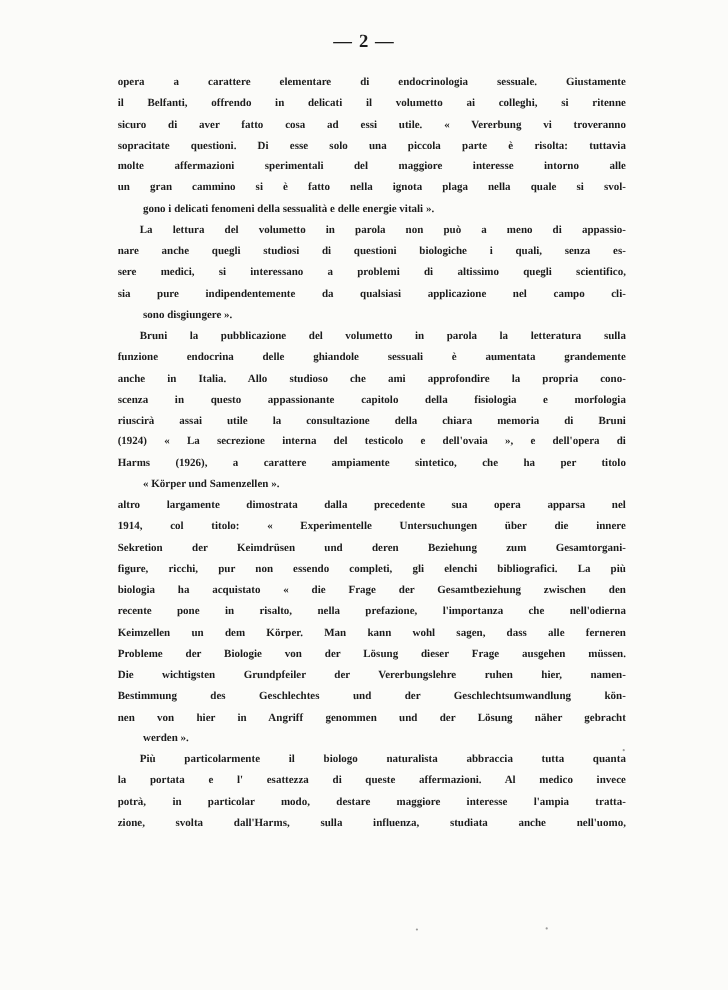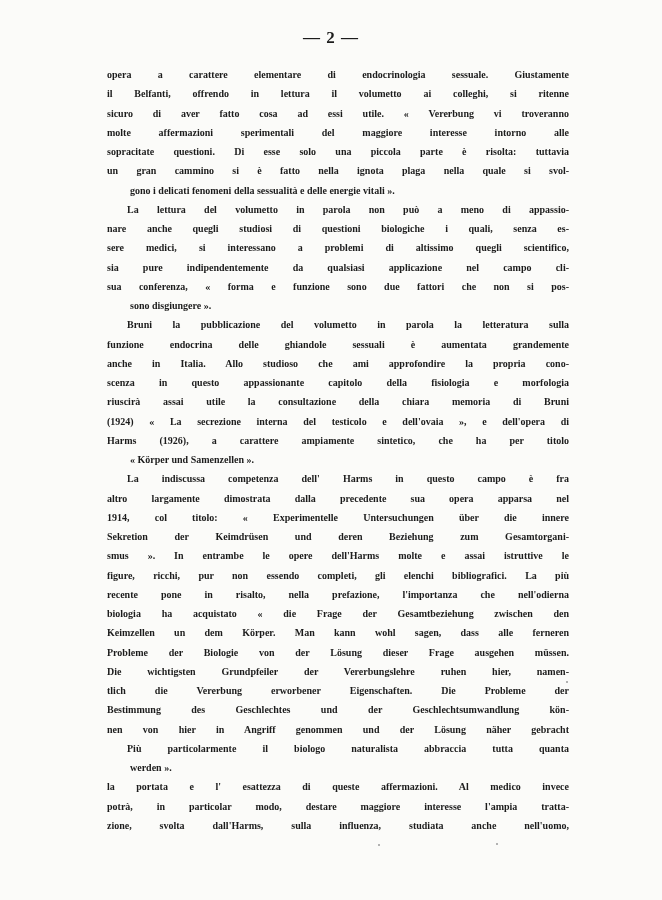--- a/index.html
+++ b/index.html
@@ -41,56 +41,52 @@
   .line.last { text-align-last: left; margin-left: 23px; }
   .speck { position: absolute; width: 2px; height: 2px; background: #9a9a9a; border-radius: 1px; }
 </style>
 </head>
 <body>
 
 <div class="page-number">— 2 —</div>
 
 <div class="text-block" id="text-block">
     <span class="line">opera a carattere elementare di endocrinologia sessuale. Giustamente</span>
-    <span class="line">il Belfanti, offrendo in lettura il volumetto ai colleghi, si ritenne</span>
+    <span class="line">il Belfanti, offrendo in delicati il volumetto ai colleghi, si ritenne</span>
     <span class="line">sicuro di aver fatto cosa ad essi utile. « Vererbung vi troveranno</span>
+    <span class="line">sopracitate questioni. Di esse solo una piccola parte è risolta: tuttavia</span>
     <span class="line">molte affermazioni sperimentali del maggiore interesse intorno alle</span>
-    <span class="line">sopracitate questioni. Di esse solo una piccola parte è risolta: tuttavia</span>
     <span class="line">un gran cammino si è fatto nella ignota plaga nella quale si svol-</span>
     <span class="line last">gono i delicati fenomeni della sessualità e delle energie vitali ».</span>
     <span class="line indent">La lettura del volumetto in parola non può a meno di appassio-</span>
     <span class="line">nare anche quegli studiosi di questioni biologiche i quali, senza es-</span>
     <span class="line">sere medici, si interessano a problemi di altissimo quegli scientifico,</span>
     <span class="line">sia pure indipendentemente da qualsiasi applicazione nel campo cli-</span>
-    <span class="line">sua conferenza, « forma e funzione sono due fattori che non si pos-</span>
     <span class="line last">sono disgiungere ».</span>
     <span class="line indent">Bruni la pubblicazione del volumetto in parola la letteratura sulla</span>
     <span class="line">funzione endocrina delle ghiandole sessuali è aumentata grandemente</span>
     <span class="line">anche in Italia. Allo studioso che ami approfondire la propria cono-</span>
     <span class="line">scenza in questo appassionante capitolo della fisiologia e morfologia</span>
     <span class="line">riuscirà assai utile la consultazione della chiara memoria di Bruni</span>
     <span class="line">(1924) « La secrezione interna del testicolo e dell'ovaia », e dell'opera di</span>
     <span class="line">Harms (1926), a carattere ampiamente sintetico, che ha per titolo</span>
     <span class="line last">« Körper und Samenzellen ».</span>
-    <span class="line indent">La indiscussa competenza dell' Harms in questo campo è fra</span>
     <span class="line">altro largamente dimostrata dalla precedente sua opera apparsa nel</span>
     <span class="line">1914, col titolo: « Experimentelle Untersuchungen über die innere</span>
     <span class="line">Sekretion der Keimdrüsen und deren Beziehung zum Gesamtorgani-</span>
-    <span class="line">smus ». In entrambe le opere dell'Harms molte e assai istruttive le</span>
     <span class="line">figure, ricchi, pur non essendo completi, gli elenchi bibliografici. La più</span>
+    <span class="line">biologia ha acquistato « die Frage der Gesamtbeziehung zwischen den</span>
     <span class="line">recente pone in risalto, nella prefazione, l'importanza che nell'odierna</span>
-    <span class="line">biologia ha acquistato « die Frage der Gesamtbeziehung zwischen den</span>
     <span class="line">Keimzellen un dem Körper. Man kann wohl sagen, dass alle ferneren</span>
     <span class="line">Probleme der Biologie von der Lösung dieser Frage ausgehen müssen.</span>
     <span class="line">Die wichtigsten Grundpfeiler der Vererbungslehre ruhen hier, namen-</span>
-    <span class="line">tlich die Vererbung erworbener Eigenschaften. Die Probleme der</span>
     <span class="line">Bestimmung des Geschlechtes und der Geschlechtsumwandlung kön-</span>
     <span class="line">nen von hier in Angriff genommen und der Lösung näher gebracht</span>
+    <span class="line last">werden ».</span>
     <span class="line indent">Più particolarmente il biologo naturalista abbraccia tutta quanta</span>
-    <span class="line last">werden ».</span>
     <span class="line">la portata e l' esattezza di queste affermazioni. Al medico invece</span>
     <span class="line">potrà, in particolar modo, destare maggiore interesse l'ampia tratta-</span>
     <span class="line">zione, svolta dall'Harms, sulla influenza, studiata anche nell'uomo,</span>
   </div>
 
 <span class="speck" style="left:566px;top:681px;"></span>
 <span class="speck" style="left:378px;top:844px;"></span>
 <span class="speck" style="left:496px;top:843px;"></span>
 
 </body></html>

